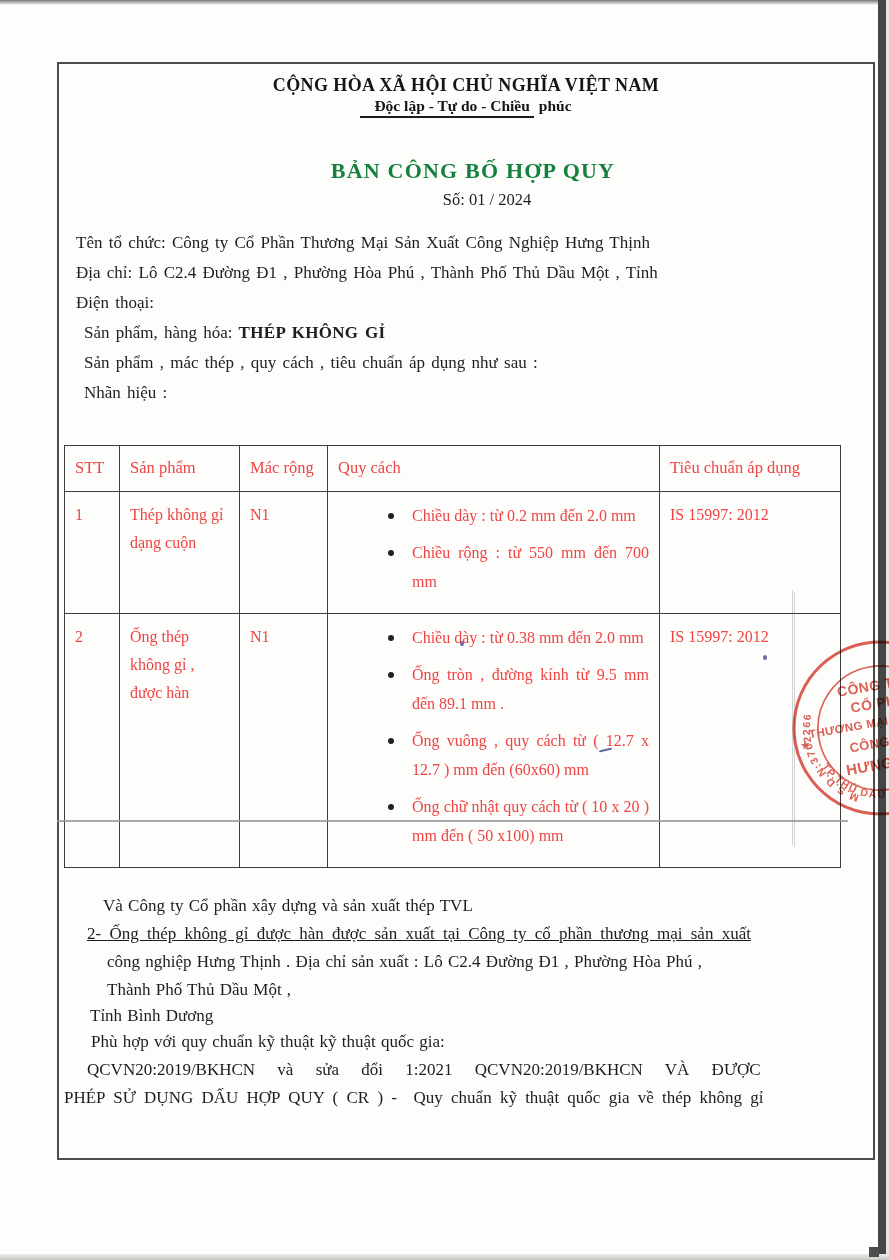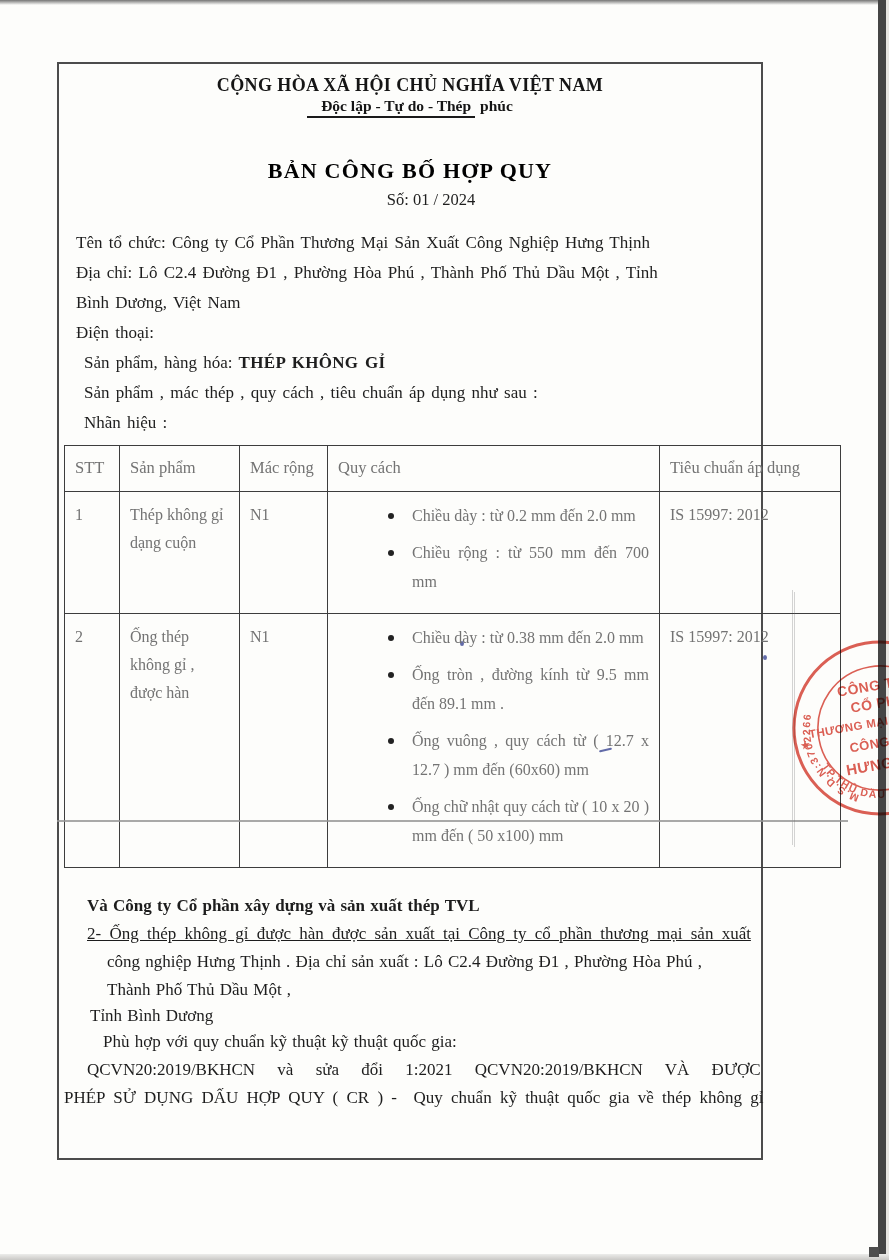--- a/index.html
+++ b/index.html
@@ -19,41 +19,41 @@
   .edge-bottom{position:absolute;left:0;bottom:0;width:100%;height:6px;
     background:linear-gradient(to top,#c9c8c5,#ececea);}
   .corner-square{position:absolute;left:869px;top:1247px;width:10px;height:10px;background:#4e4e4e;}
   .crease{position:absolute;width:1px;background:rgba(105,105,105,.28);}
   .speck{position:absolute;background:#2e3a8c;opacity:.75;}
   .speck-dot{width:4px;height:5px;border-radius:50%;}
   .speck-dash{width:13px;height:2px;transform:rotate(-14deg);border-radius:2px;}
 
   
   .doc-frame{
-    position:absolute;left:57px;top:62px;width:706px;height:1098px;
+    position:absolute;left:57px;top:62px;width:818px;height:1098px;
     border:2px solid #4c4c4c;box-sizing:border-box;
   }
   .centered{position:absolute;left:0;width:100%;text-align:center;white-space:pre;}
   .nat-title{top:11px;font-size:18px;font-weight:bold;letter-spacing:.4px;color:#151515;}
   .motto{top:33px;font-size:15.5px;font-weight:bold;color:#151515;}
   .motto-underline{border-bottom:2px solid #1a1a1a;padding:0 4px 2px 14px;}
   .motto-tail{margin-left:5px;}
-  .doc-title{top:94px;font-size:22px;font-weight:bold;letter-spacing:1.2px;color:#000000;}
+  .doc-title{top:94px;font-size:22px;font-weight:bold;letter-spacing:1.2px;color:#15803d;padding-left:7px;}
   .doc-number{top:126px;font-size:16.5px;padding-left:21px;}
 
   .info{position:absolute;left:17px;top:164px;width:765px;font-size:17px;}
   .info-line{height:30px;line-height:30px;white-space:pre;word-spacing:2px;}
   .info-line.indent{padding-left:8px;}
   .product-value{margin-left:6px;letter-spacing:.3px;}
 
   
   .spec-table{
     position:absolute;left:5px;top:381px;width:776px;
     border-collapse:collapse;table-layout:fixed;
-    font-size:16px;color:#737373;
+    font-size:16px;color:#ef4444;
   }
   .spec-table th,.spec-table td{
     border:1.6px solid #3d3d3d;vertical-align:top;
     font-weight:normal;text-align:left;padding:9px 10px;
     line-height:28px;box-sizing:border-box;
   }
   .spec-table th{font-size:16.5px;padding-top:8px;}
   .cell-center{text-align:center;}
   .cell-justify{text-align:justify;}
   .spec-list{margin-left:48px;}
@@ -88,30 +88,29 @@
   <div class="corner-square"></div>
   <div class="crease" style="left:792px;top:590px;height:255px;"></div>
   <div class="speck speck-dot" style="left:460px;top:641px;"></div>
   <div class="speck speck-dot" style="left:763px;top:655px;"></div>
   <div class="speck speck-dash" style="left:599px;top:749px;"></div>
 
   <div class="doc-frame">
 
     <div class="centered nat-title">CỘNG HÒA XÃ HỘI CHỦ NGHĨA VIỆT NAM</div>
 
-    <div class="centered motto"><span class="motto-underline">Độc lập - Tự do - Thép</span><span class="motto-tail">phúc</span></div>
+    <div class="centered motto"><span class="motto-underline">Độc lập - Tự do - Chiều</span><span class="motto-tail">phúc</span></div>
 
     <div class="centered doc-title">BẢN CÔNG BỐ HỢP QUY</div>
 
     <div class="centered doc-number">Số: 01 / 2024</div>
 
     <div class="info">
       <div class="info-line">Tên tổ chức: Công ty Cổ Phần Thương Mại Sản Xuất Công Nghiệp Hưng Thịnh</div>
       <div class="info-line">Địa chỉ: Lô C2.4 Đường Đ1 , Phường Hòa Phú , Thành Phố Thủ Dầu Một , Tỉnh</div>
-      <div class="info-line">Bình Dương, Việt Nam</div>
       <div class="info-line">Điện thoại:</div>
       <div class="info-line indent"><span>Sản phẩm, hàng hóa:</span><b class="product-value">THÉP KHÔNG GỈ</b></div>
       <div class="info-line indent">Sản phẩm , mác thép , quy cách , tiêu chuẩn áp dụng như sau :</div>
       <div class="info-line indent">Nhãn hiệu :</div>
     </div>
 
     <table class="spec-table">
       <colgroup>
         <col style="width:55px">
           <col style="width:120px">
@@ -155,26 +154,26 @@
           </td>
           <td>IS 15997: 2012</td>
         </tr>
       </tbody>
     </table>
 
     <div class="table-underline"></div>
 
     <div class="crease" style="left:735px;top:528px;height:255px;"></div>
 
-    <div class="note-line" style="left:28px;top:829px;font-weight:bold;">Và Công ty Cổ phần xây dựng và sản xuất thép TVL</div>
+    <div class="note-line" style="left:44px;top:829px;">Và Công ty Cổ phần xây dựng và sản xuất thép TVL</div>
     <div class="note-line wsp4" style="left:28px;top:857px;text-decoration:underline;">2- Ống thép không gỉ được hàn được sản xuất tại Công ty cổ phần thương mại sản xuất</div>
     <div class="note-line" style="left:48px;top:885px;">công nghiệp Hưng Thịnh . Địa chỉ sản xuất : Lô C2.4 Đường Đ1 , Phường Hòa Phú ,</div>
     <div class="note-line" style="left:48px;top:913px;">Thành Phố Thủ Dầu Một ,</div>
     <div class="note-line" style="left:31px;top:939px;">Tỉnh Bình Dương</div>
-    <div class="note-line" style="left:44px;top:965px;text-align:center;">Phù hợp với quy chuẩn kỹ thuật kỹ thuật quốc gia:</div>
+    <div class="note-line" style="left:32px;top:965px;text-align:center;">Phù hợp với quy chuẩn kỹ thuật kỹ thuật quốc gia:</div>
     <div class="note-line wsp18" style="left:28px;top:993px;">QCVN20:2019/BKHCN và sửa đổi 1:2021 QCVN20:2019/BKHCN VÀ ĐƯỢC</div>
     <div class="note-line wsp4" style="left:5px;top:1021px;">PHÉP SỬ DỤNG DẤU HỢP QUY ( CR ) -  Quy chuẩn kỹ thuật quốc gia về thép không gỉ</div>
 
   </div>
 
   <svg class="stamp" width="300" height="260" viewBox="0 0 300 260">
     <g transform="rotate(-10 130 128)" opacity="0.9">
       <circle cx="130" cy="128" r="86" fill="none" stroke-width="3" stroke="#d94f43"></circle>
       <circle cx="130" cy="128" r="62" fill="none" stroke-width="1.6" stroke="#d94f43"></circle>
       <path id="arcTop" d="M 130 198 A 70 70 0 1 1 130 58" fill="none"></path>

